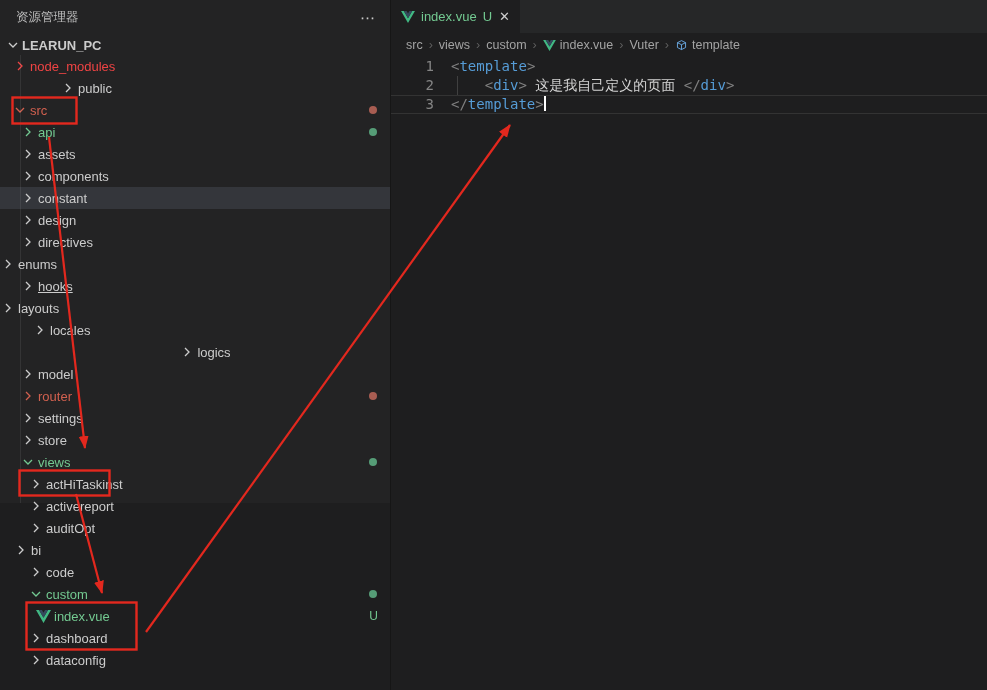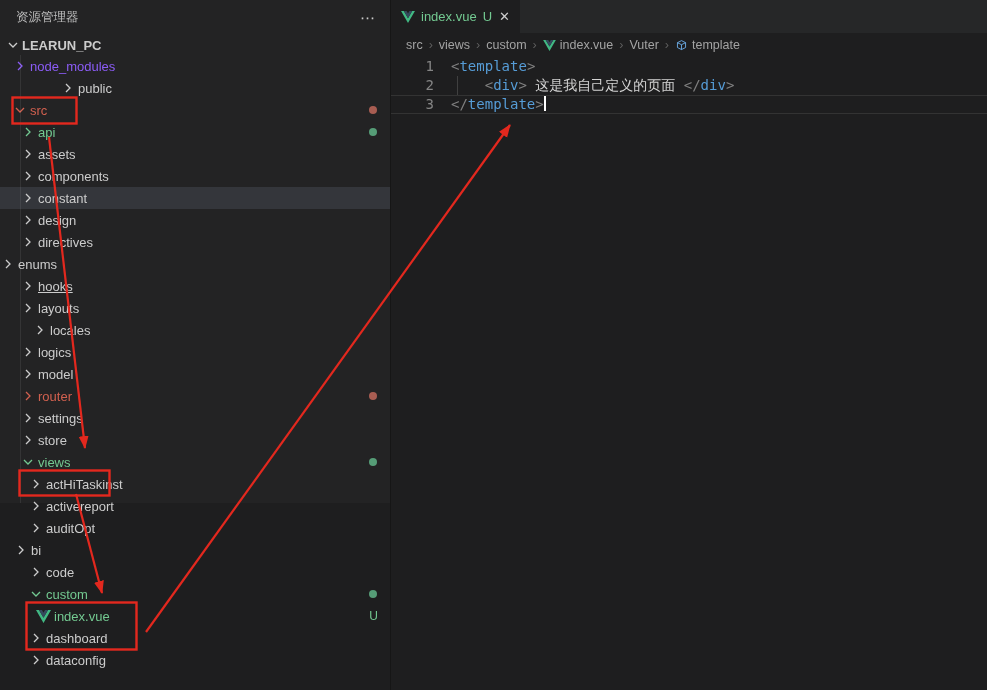--- a/index.html
+++ b/index.html
@@ -15,21 +15,21 @@
             font-size:13px;font-weight:bold;color:#cccccc;}
   .root-row .chev{width:16px;height:16px;flex:none;}
   .root-row .rlabel{margin-left:1px;}
   #tree{position:relative;}
   .tree-guide{position:absolute;left:20px;top:55px;bottom:0;width:1px;
               background:rgba(255,255,255,0.08);}
   .trow{display:flex;align-items:center;height:22px;font-size:13px;position:relative;}
   .trow .chev{width:16px;height:16px;flex:none;}
   .trow .vicon{width:15px;height:13px;flex:none;margin-right:1px;}
   .tlabel{margin-left:2px;white-space:nowrap;}
-  .c-normal{color:#cccccc;} .c-dim{color:#8b5cf6;}
+  .c-normal{color:#cccccc;} .c-dim{color:#ef4444;}
   .c-red{color:#d1604f;} .c-green{color:#73c991;}
   .hovered{background:#34363b;}
   .dot{width:8px;height:8px;border-radius:50%;margin-left:auto;margin-right:13px;flex:none;}
   .dred{background:#a85d52;} .dgreen{background:#569d77;}
   .ubadge{margin-left:auto;margin-right:12px;color:#73c991;font-size:12px;}
 
   
   #editor{position:absolute;left:390px;top:0;width:597px;height:690px;background:#1e1e1f;
           border-left:1px solid #161616;box-sizing:border-box;}
   .tabbar{height:33px;background:#262728;display:flex;}
@@ -133,33 +133,33 @@
           <path d="M6 4l4 4-4 4" fill="none" stroke="currentColor" stroke-width="1.3"></path>
         </svg>
         <span class="tlabel">enums</span>
       </div>
       <div class="trow c-normal" style="padding-left: 20px; text-decoration: underline;">
         <svg class="chev" viewBox="0 0 16 16">
           <path d="M6 4l4 4-4 4" fill="none" stroke="currentColor" stroke-width="1.3"></path>
         </svg>
         <span class="tlabel">hooks</span>
       </div>
-      <div class="trow c-normal" style="padding-left: 20px;">
+      <div class="trow c-normal" style="">
         <svg class="chev" viewBox="0 0 16 16">
           <path d="M6 4l4 4-4 4" fill="none" stroke="currentColor" stroke-width="1.3"></path>
         </svg>
         <span class="tlabel">layouts</span>
       </div>
       <div class="trow c-normal" style="padding-left: 32px;">
         <svg class="chev" viewBox="0 0 16 16">
           <path d="M6 4l4 4-4 4" fill="none" stroke="currentColor" stroke-width="1.3"></path>
         </svg>
         <span class="tlabel">locales</span>
       </div>
-      <div class="trow c-normal" style="padding-left: 20px;">
+      <div class="trow c-normal" style="padding-left: 20px; justify-content: center;">
         <svg class="chev" viewBox="0 0 16 16">
           <path d="M6 4l4 4-4 4" fill="none" stroke="currentColor" stroke-width="1.3"></path>
         </svg>
         <span class="tlabel">logics</span>
       </div>
       <div class="trow c-normal" style="padding-left: 20px;">
         <svg class="chev" viewBox="0 0 16 16">
           <path d="M6 4l4 4-4 4" fill="none" stroke="currentColor" stroke-width="1.3"></path>
         </svg>
         <span class="tlabel">model</span>

